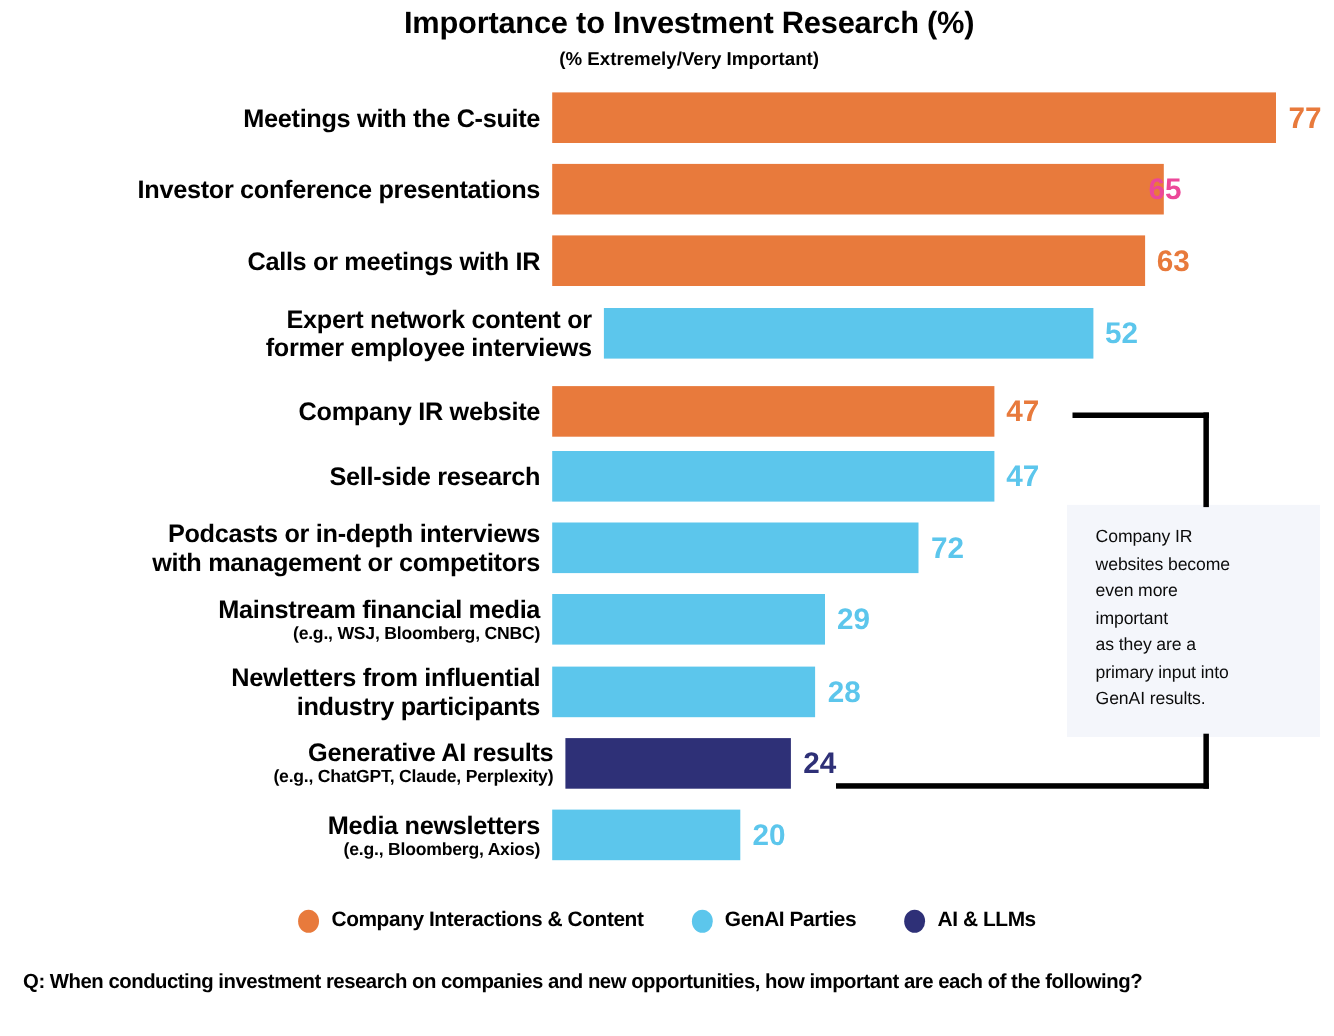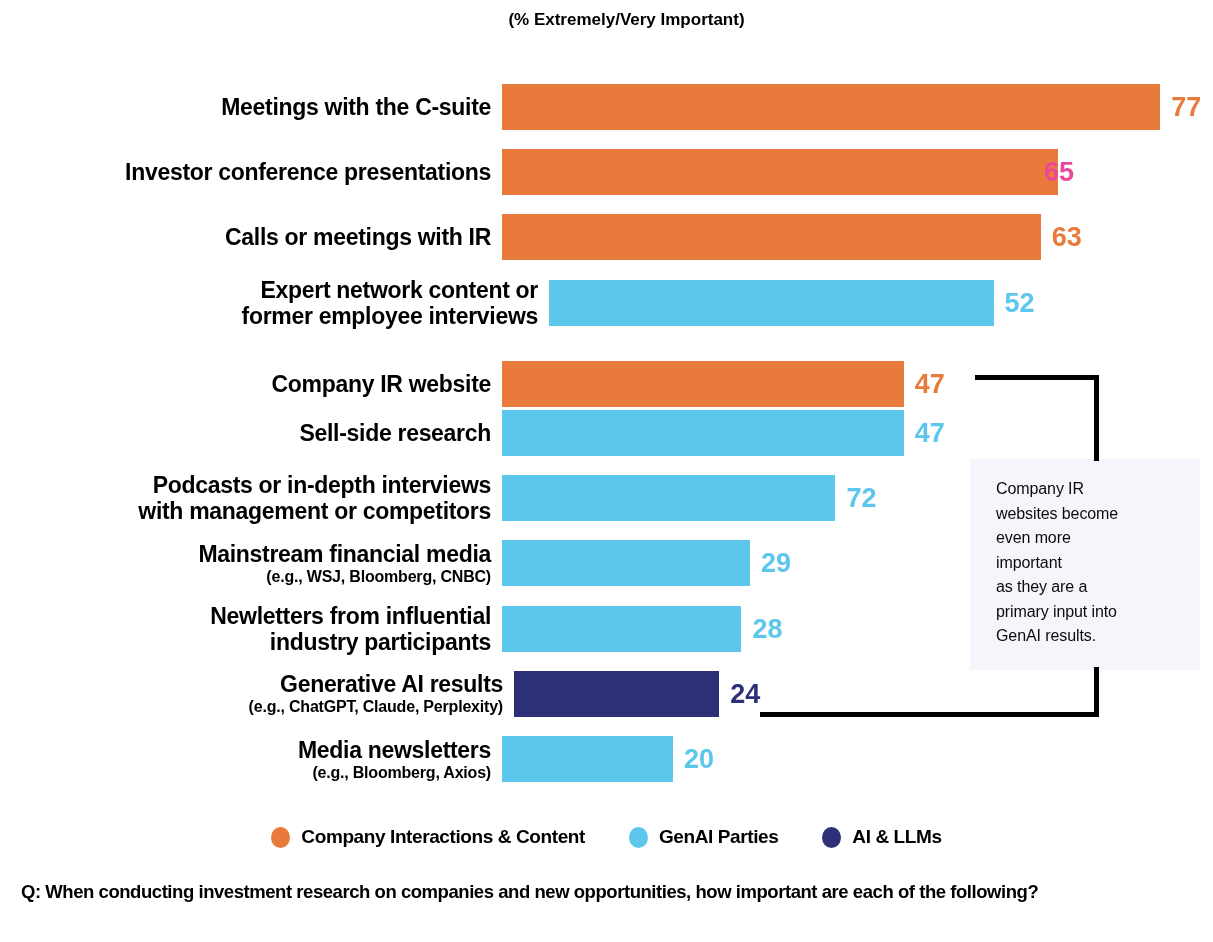--- a/index.html
+++ b/index.html
@@ -164,20 +164,21 @@
     line-height: 29px;
     letter-spacing: -0.45px;
   }
 </style>
 </head>
 <body>
 
 <div id="root">
 
   <div id="title-block">
+    <div id="chart-title">Importance to Investment Research (%)</div>
     <div id="chart-subtitle">(% Extremely/Very Important)</div>
   </div>
 
   <div id="plot">
       <div class="row" style="top: 4px;">
         <div class="row-label" style="top: 10px;">
           <span class="main">Meetings with the C-suite</span>
         </div>
         <div class="bar" style="width: 658.35px; background: rgb(232, 122, 60);"></div>
         <div class="bar-value" style="left: 1171.35px; color: rgb(232, 122, 60);">77</div>
@@ -197,21 +198,21 @@
         <div class="bar-value" style="left: 1051.65px; color: rgb(232, 122, 60);">63</div>
       </div>
       <div class="row" style="top: 199.6px; margin-left: 47px;">
         <div class="row-label" style="top: -3px;">
           <span class="main">Expert network content or
 former employee interviews</span>
         </div>
         <div class="bar" style="width: 444.6px; background: rgb(92, 198, 236);"></div>
         <div class="bar-value" style="left: 957.6px; color: rgb(92, 198, 236);">52</div>
       </div>
-      <div class="row" style="top: 281px;">
+      <div class="row" style="top: 271px;">
         <div class="row-label" style="top: 10px;">
           <span class="main">Company IR website</span>
         </div>
         <div class="bar" style="width: 401.85px; background: rgb(232, 122, 60);"></div>
         <div class="bar-value" style="left: 914.85px; color: rgb(232, 122, 60);">47</div>
       </div>
       <div class="row" style="top: 330px;">
         <div class="row-label" style="top: 10px;">
           <span class="main">Sell-side research</span>
         </div>

